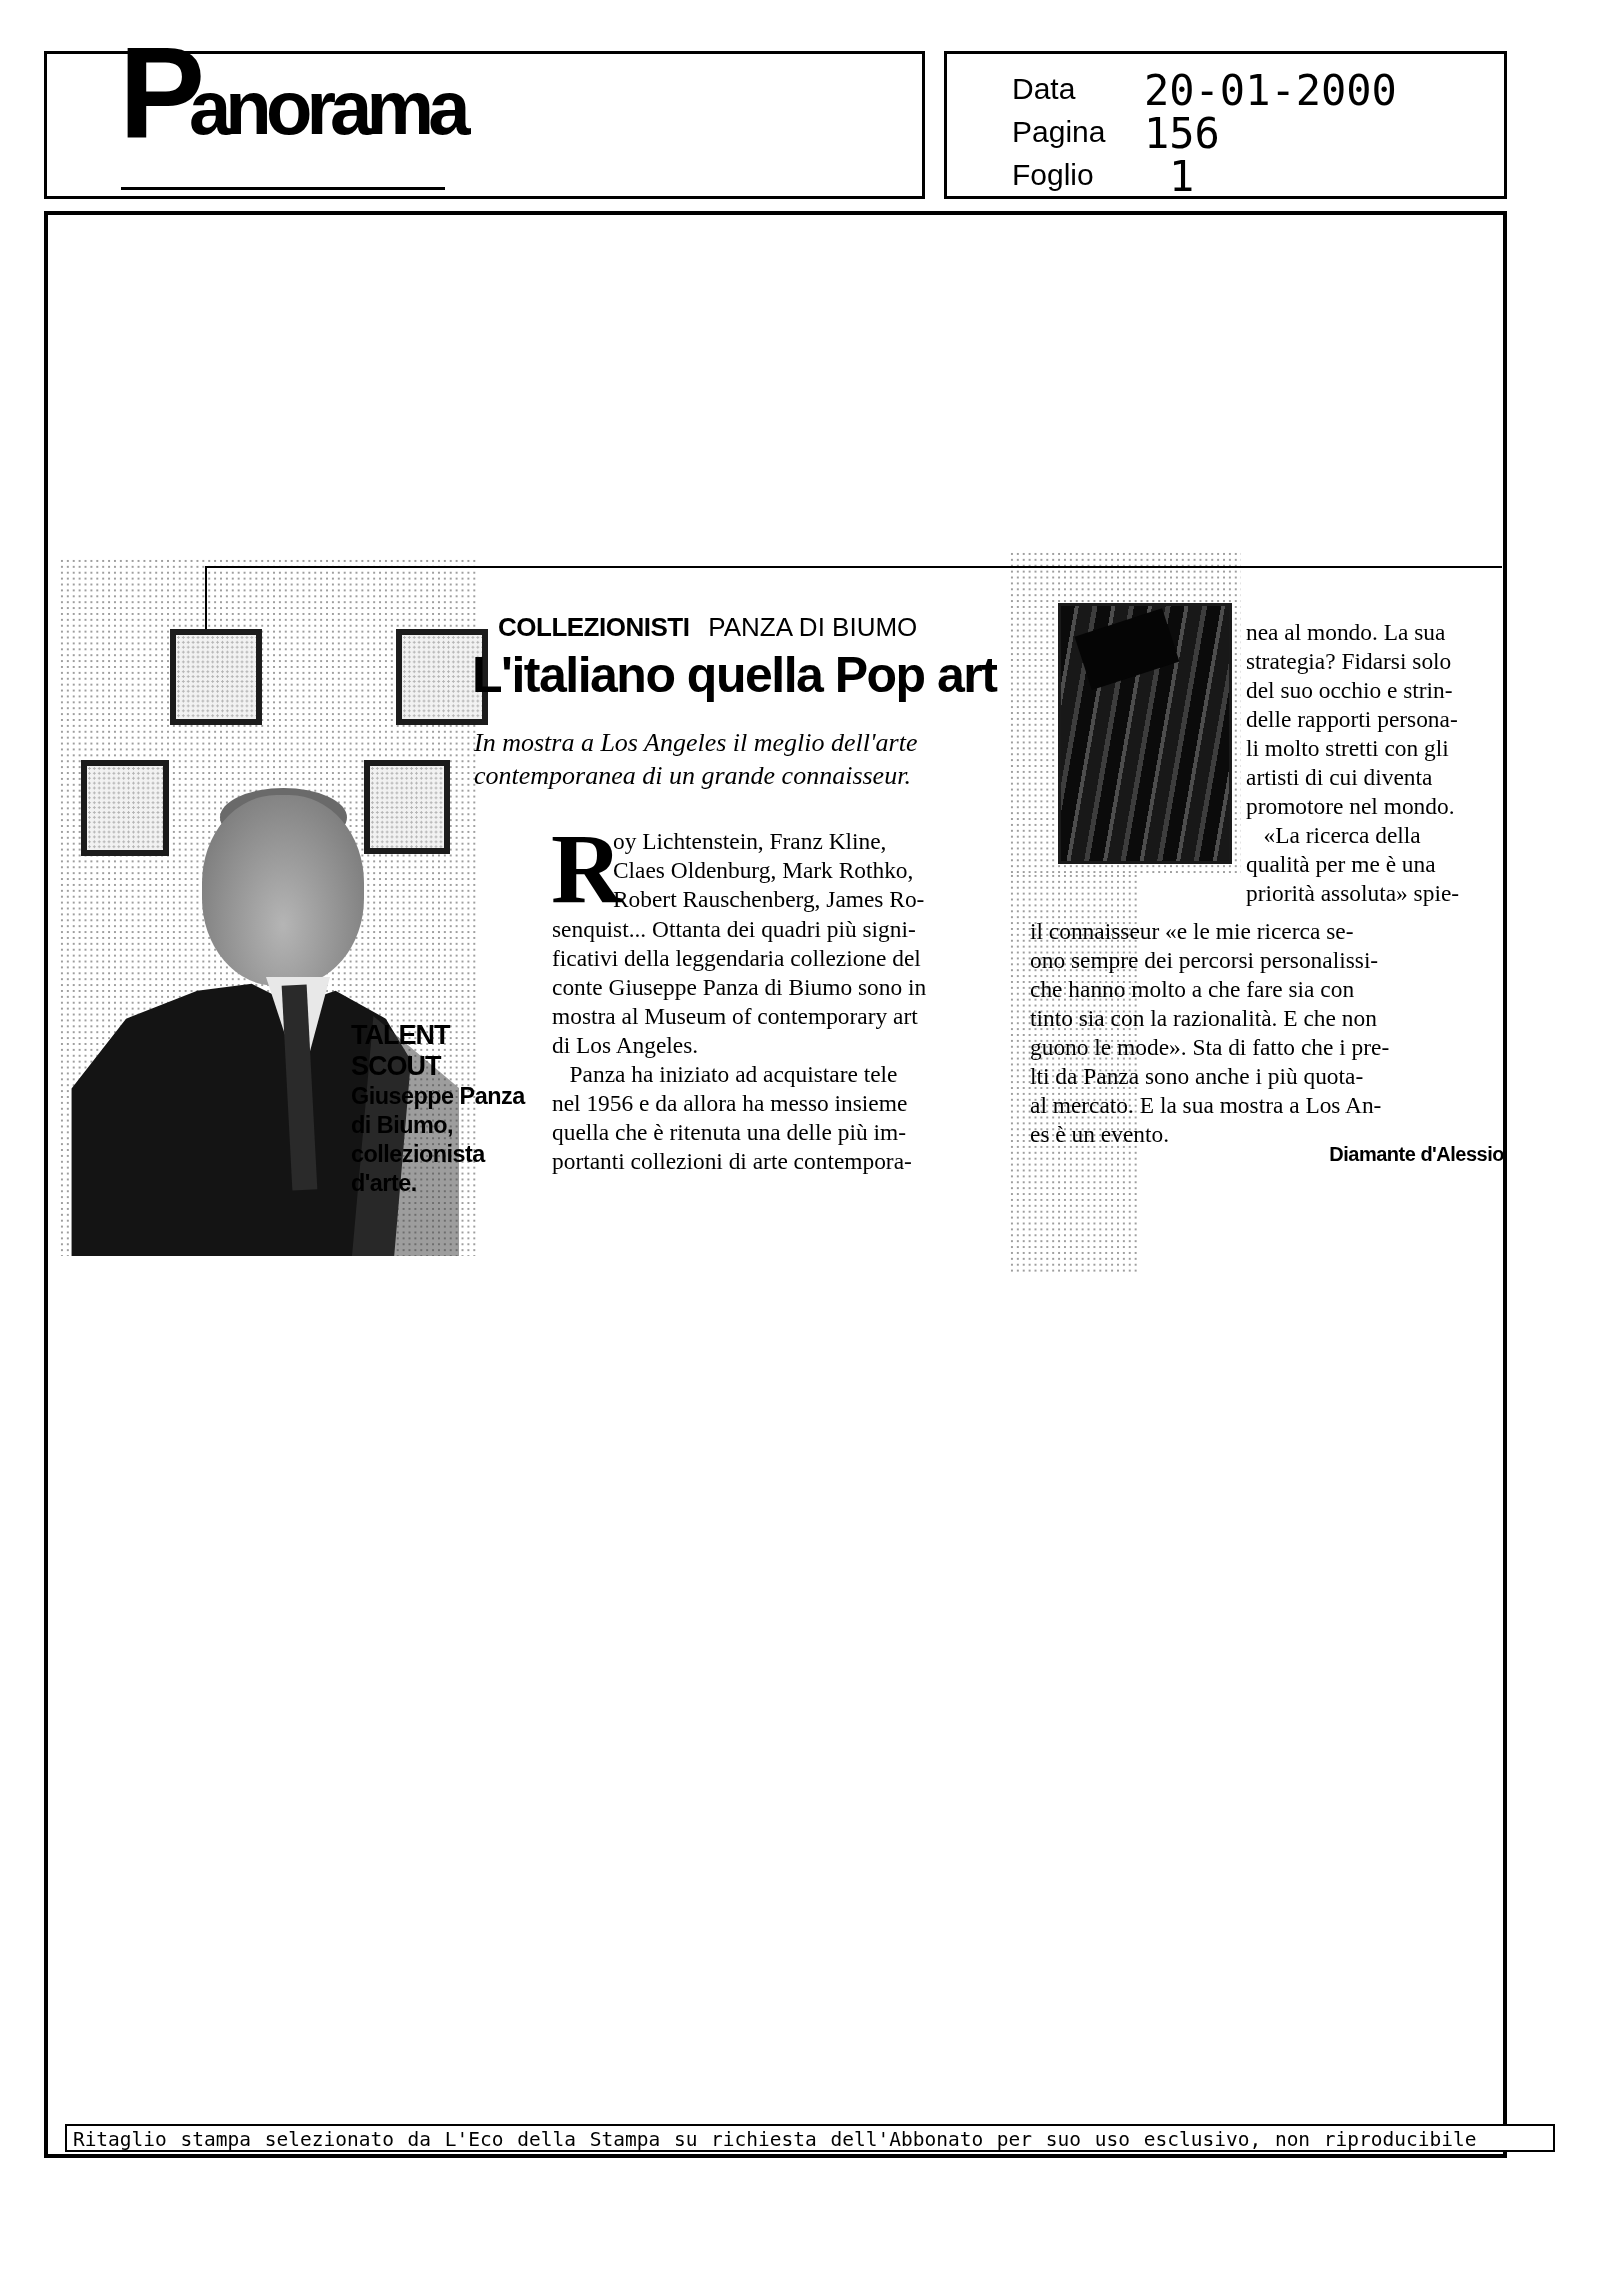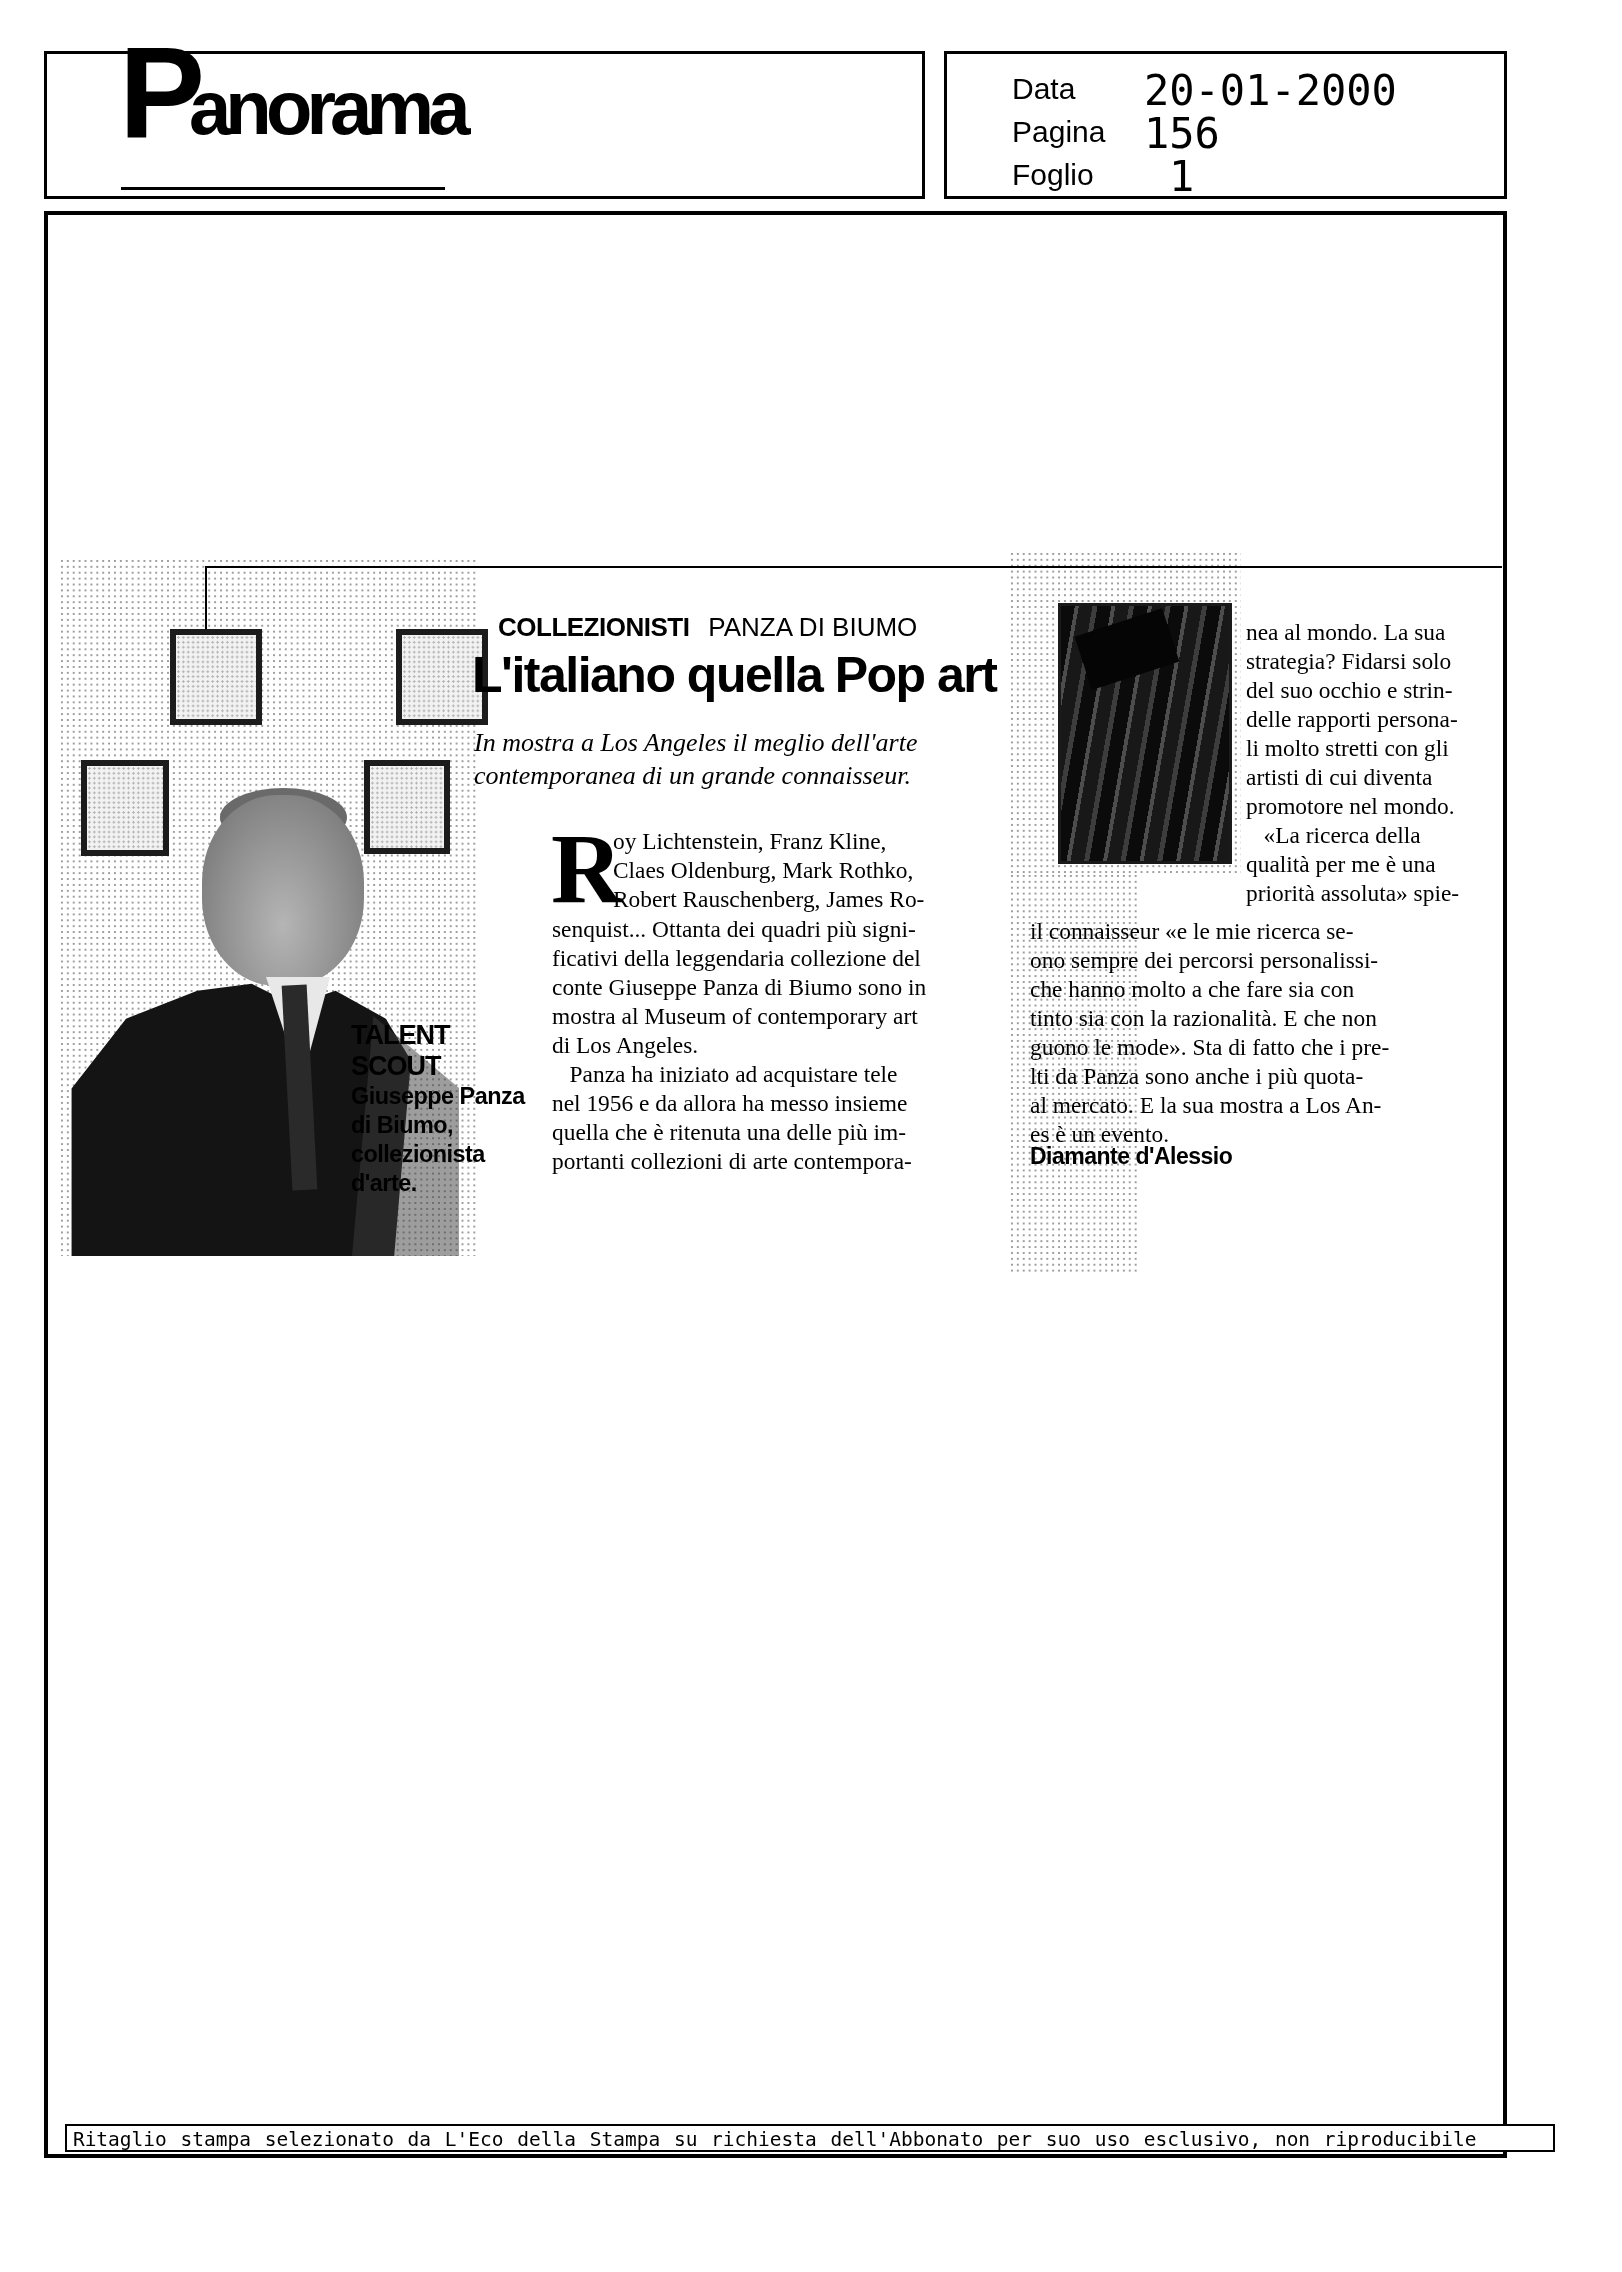--- a/index.html
+++ b/index.html
@@ -72,22 +72,22 @@
 
   .art-halftone-a{position:absolute;left:1009px;top:551px;width:232px;height:322px;}
   .art-halftone-b{position:absolute;left:1009px;top:873px;width:129px;height:400px;}
   .artwork{position:absolute;left:1058px;top:603px;width:174px;height:261px;
            border:3.9px solid #1a1a1a;box-sizing:border-box;
            background:repeating-linear-gradient(100deg,#0b0b0b 0 13.7px,#4d4d4d 13.7px 17.6px,#181818 17.6px 31px,#3d3d3d 31px 36px);}
   .artwork::after{content:"";position:absolute;left:12%;top:6%;width:55%;height:22%;
            background:#050505;transform:rotate(-18deg);}
   .col2{position:absolute;left:1246px;top:618px;width:259px;}
   .col3{position:absolute;left:1030px;top:917px;width:474px;}
-  .byline{position:absolute;left:1030px;top:1143px;width:474px;
-          font-weight:bold;font-size:23px;letter-spacing:-0.5px;}
+  .byline{position:absolute;left:1030px;top:1143px;width:474px;text-align:right;
+          font-weight:bold;font-size:20px;letter-spacing:-0.5px;}
 
   
   .footer-box{position:absolute;left:65px;top:2124px;width:1490px;height:28px;
               border:2px solid #000;box-sizing:border-box;background:#fff;}
   .footer-text{position:absolute;left:5.9px;top:2px;font-family:"DejaVu Sans Mono",monospace;
                font-size:19.5px;word-spacing:2px;white-space:nowrap;}
 </style>
 </head>
 <body>
 

